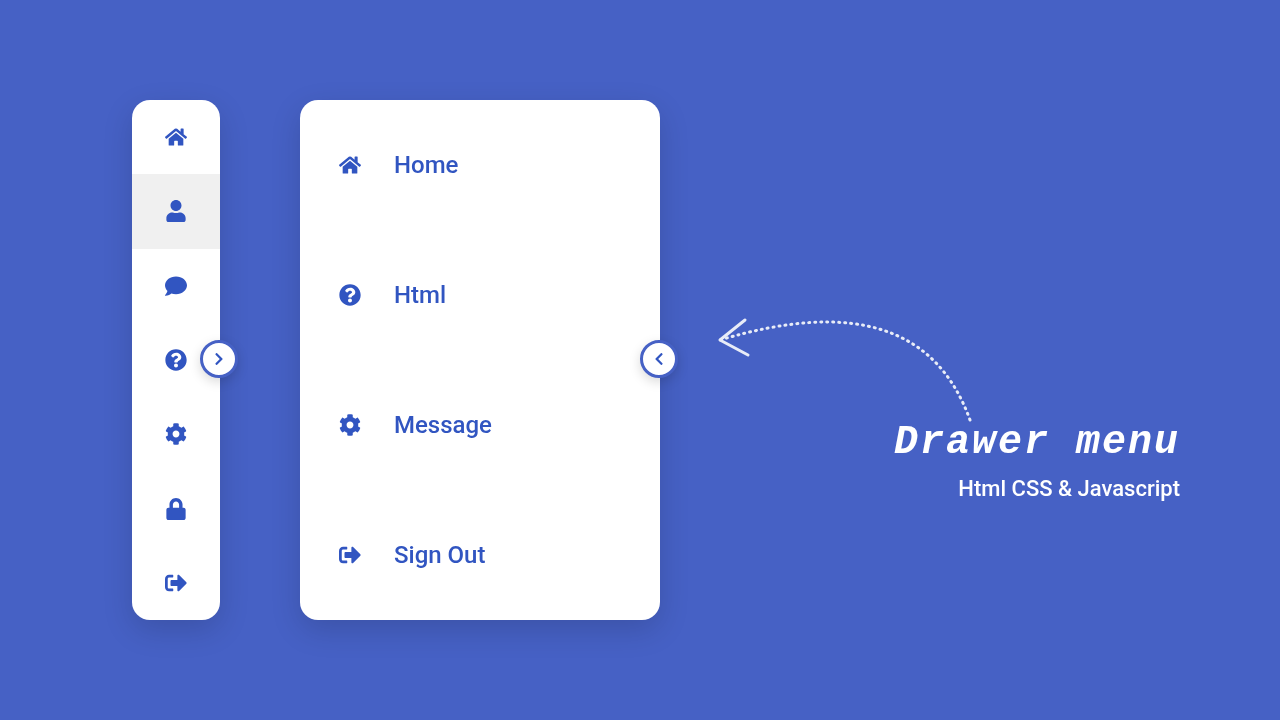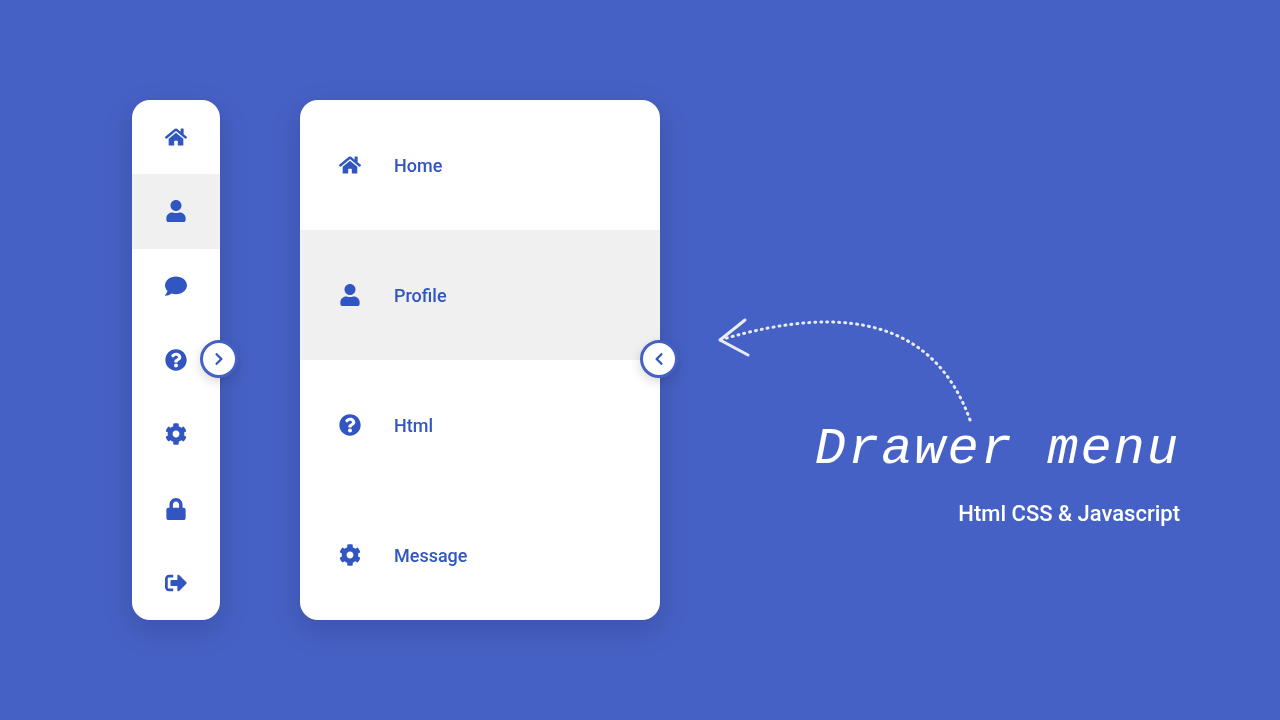--- a/index.html
+++ b/index.html
@@ -49,21 +49,21 @@
 .icon {
   width: 24px;
   height: 24px;
   display: inline-flex;
   align-items: center;
   justify-content: center;
 }
 .icon svg { width: 22px; height: 22px; fill: #3155c1; }
 .menu-label {
   color: #3155c1;
-  font-size: 18px;
+  font-size: 24px;
   font-weight: 500;
 }
 .toggle-btn {
   position: absolute;
   width: 38px;
   height: 38px;
   border-radius: 50%;
   background: #fff;
   border: 3px solid #4661c5;
   display: flex;
@@ -78,28 +78,28 @@
 .title-block {
   position: absolute;
   right: 100px;
   top: 420px;
   text-align: right;
   color: #fff;
 }
 .title-main {
   font-family: "Courier New", monospace;
   font-style: italic;
-  font-weight: normal;
-  font-size: 52px;
+  font-weight: bold;
+  font-size: 40px;
   letter-spacing: 2px;
 }
 .title-sub {
   font-size: 22px;
   font-weight: 500;
-  margin-top: 22px;
+  margin-top: 11px;
 }
 .arrow-svg {
   position: absolute;
   left: 690px;
   top: 250px;
   width: 300px;
   height: 180px;
   pointer-events: none;
 }
 </style>
@@ -166,43 +166,43 @@
 
 <div class="drawer drawer-expanded">
   <div class="menu-item">
     <span class="icon">
         <svg viewBox="0 0 576 512">
           <path d="M280.37 148.26L96 300.11V464a16 16 0 0016 16l112.06-.29a16 16 0 0015.92-16V368a16 16 0 0116-16h64a16 16 0 0116 16v95.64a16 16 0 0016 16.05L464 480a16 16 0 0016-16V300L295.67 148.26a12.19 12.19 0 00-15.3 0zM571.6 251.47L488 182.56V44.05a12 12 0 00-12-12h-56a12 12 0 00-12 12v72.61L318.47 43a48 48 0 00-61 0L4.34 251.47a12 12 0 00-1.6 16.9l25.5 31A12 12 0 0045.15 301l235.22-193.74a12.19 12.19 0 0115.3 0L530.9 301a12 12 0 0016.9-1.6l25.5-31a12 12 0 00-1.7-16.93z"></path>
         </svg>
       </span>
     <span class="menu-label">Home</span>
   </div>
-  <div class="menu-item active">
-    <span class="icon">
-        <svg viewBox="0 0 448 512">
-          <path d="M224 256c70.7 0 128-57.3 128-128S294.7 0 224 0 96 57.3 96 128s57.3 128 128 128zm89.6 32h-16.7c-22.2 10.2-46.9 16-72.9 16s-50.6-5.8-72.9-16h-16.7C60.2 288 0 348.2 0 422.4V464c0 26.5 21.5 48 48 48h352c26.5 0 48-21.5 48-48v-41.6c0-74.2-60.2-134.4-134.4-134.4z"></path>
-        </svg>
-      </span>
-    <span class="menu-label">Profile</span>
-  </div>
   <div class="menu-item">
     <span class="icon">
         <svg viewBox="0 0 512 512">
           <path d="M504 256c0 136.997-111.043 248-248 248S8 392.997 8 256C8 119.083 119.043 8 256 8s248 111.083 248 248zM262.655 90c-54.497 0-89.255 22.957-116.549 63.758-3.536 5.286-2.353 12.415 2.715 16.258l34.699 26.31c5.205 3.947 12.621 3.008 16.665-2.122 17.864-22.658 30.113-35.797 57.303-35.797 20.429 0 45.698 13.148 45.698 32.958 0 14.976-12.363 22.667-32.534 33.976C247.128 238.528 216 254.941 216 296v4c0 6.627 5.373 12 12 12h56c6.627 0 12-5.373 12-12v-1.333c0-28.462 83.186-29.647 83.186-106.667 0-58.002-60.165-102-116.531-102zM256 338c-25.365 0-46 20.635-46 46 0 25.364 20.635 46 46 46s46-20.636 46-46c0-25.365-20.635-46-46-46z"></path>
         </svg>
       </span>
     <span class="menu-label">Html</span>
   </div>
   <div class="menu-item">
     <span class="icon">
         <svg viewBox="0 0 512 512">
           <path d="M487.4 315.7l-42.6-24.6c4.3-23.2 4.3-47 0-70.2l42.6-24.6c4.9-2.8 7.1-8.6 5.5-14-11.1-35.6-30-67.8-54.7-94.6-3.8-4.1-10-5.1-14.8-2.3L380.8 110c-17.9-15.4-38.5-27.3-60.8-35.1V25.8c0-5.6-3.9-10.5-9.4-11.7-36.7-8.2-74.3-7.8-109.2 0-5.5 1.2-9.4 6.1-9.4 11.7V75c-22.2 7.9-42.8 19.8-60.8 35.1L88.7 85.5c-4.9-2.8-11-1.9-14.8 2.3-24.7 26.7-43.6 58.9-54.7 94.6-1.7 5.4.6 11.2 5.5 14L67.3 221c-4.3 23.2-4.3 47 0 70.2l-42.6 24.6c-4.9 2.8-7.1 8.6-5.5 14 11.1 35.6 30 67.8 54.7 94.6 3.8 4.1 10 5.1 14.8 2.3l42.6-24.6c17.9 15.4 38.5 27.3 60.8 35.1v49.2c0 5.6 3.9 10.5 9.4 11.7 36.7 8.2 74.3 7.8 109.2 0 5.5-1.2 9.4-6.1 9.4-11.7v-49.2c22.2-7.9 42.8-19.8 60.8-35.1l42.6 24.6c4.9 2.8 11 1.9 14.8-2.3 24.7-26.7 43.6-58.9 54.7-94.6 1.5-5.5-.7-11.3-5.6-14.1zM256 336c-44.1 0-80-35.9-80-80s35.9-80 80-80 80 35.9 80 80-35.9 80-80 80z"></path>
         </svg>
       </span>
     <span class="menu-label">Message</span>
+  </div>
+  <div class="menu-item">
+    <span class="icon">
+        <svg viewBox="0 0 512 512">
+          <path d="M497 273L329 441c-15 15-41 4.5-41-17v-96H152c-13.3 0-24-10.7-24-24v-96c0-13.3 10.7-24 24-24h136V88c0-21.4 25.9-32 41-17l168 168c9.3 9.4 9.3 24.6 0 34zM192 436v-40c0-6.6-5.4-12-12-12H96c-17.7 0-32-14.3-32-32V160c0-17.7 14.3-32 32-32h84c6.6 0 12-5.4 12-12V76c0-6.6-5.4-12-12-12H96c-53 0-96 43-96 96v192c0 53 43 96 96 96h84c6.6 0 12-5.4 12-12z"></path>
+        </svg>
+      </span>
+    <span class="menu-label">Sign Out</span>
   </div>
 </div>
 
 <div class="toggle-btn toggle-collapse">
   <svg viewBox="0 0 320 512">
       <path d="M34.52 239.03L228.87 44.69c9.37-9.37 24.57-9.37 33.94 0l22.67 22.67c9.36 9.36 9.37 24.52.04 33.9L131.49 256l154.02 154.75c9.34 9.38 9.32 24.54-.04 33.9l-22.67 22.67c-9.37 9.37-24.57 9.37-33.94 0L34.52 272.97c-9.37-9.37-9.37-24.57 0-33.94z"></path>
     </svg>
 </div>
 
 <svg class="arrow-svg" viewBox="0 0 300 180">

